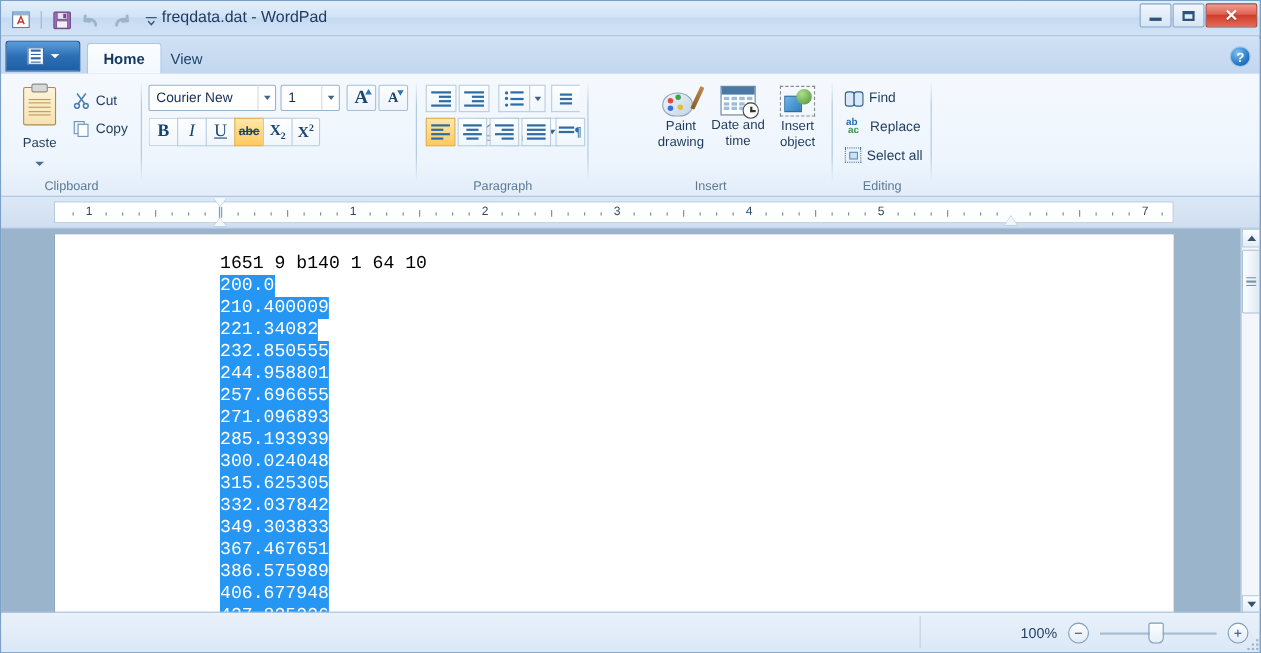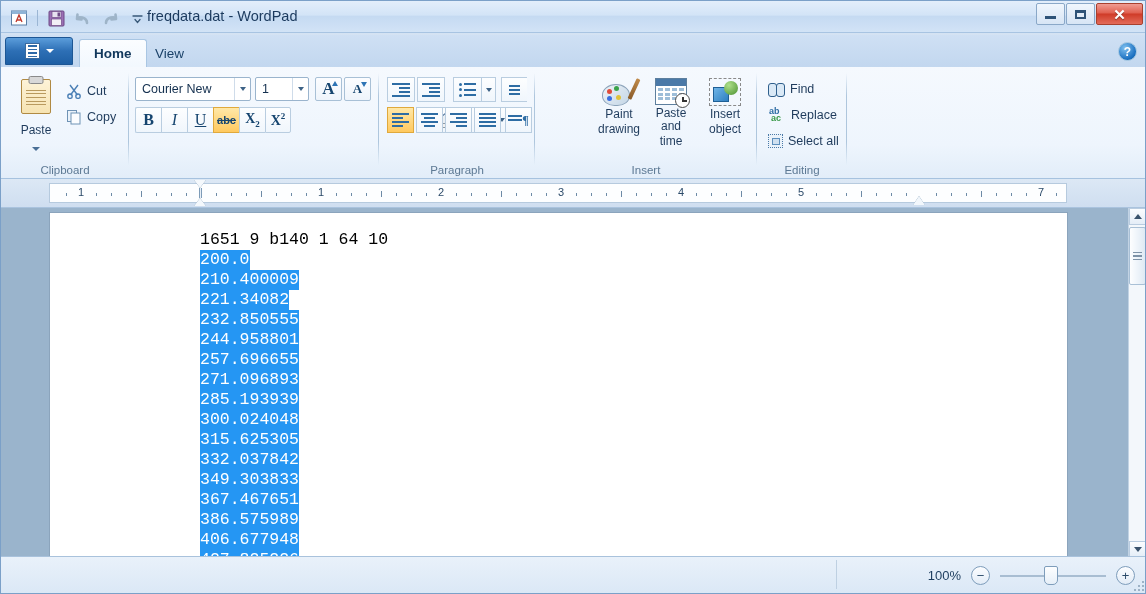--- a/index.html
+++ b/index.html
@@ -673,21 +673,21 @@
               <i></i>
               <i></i>
               <i></i>
               <i></i>
               <i></i>
               <i></i>
               <i></i>
             </span>
             <span class="clock"></span>
           </span>
-        <span class="blabel">Paste and</span>
+        <span class="blabel">Date and</span>
         <span class="blabel">time</span>
       </div>
       <div class="bigbtn" style="left:164px;">
         <span class="obj-icon">
             <span class="cube"></span>
             <span class="sph"></span>
           </span>
         <span class="blabel">Insert</span>
         <span class="blabel">object</span>
       </div>

